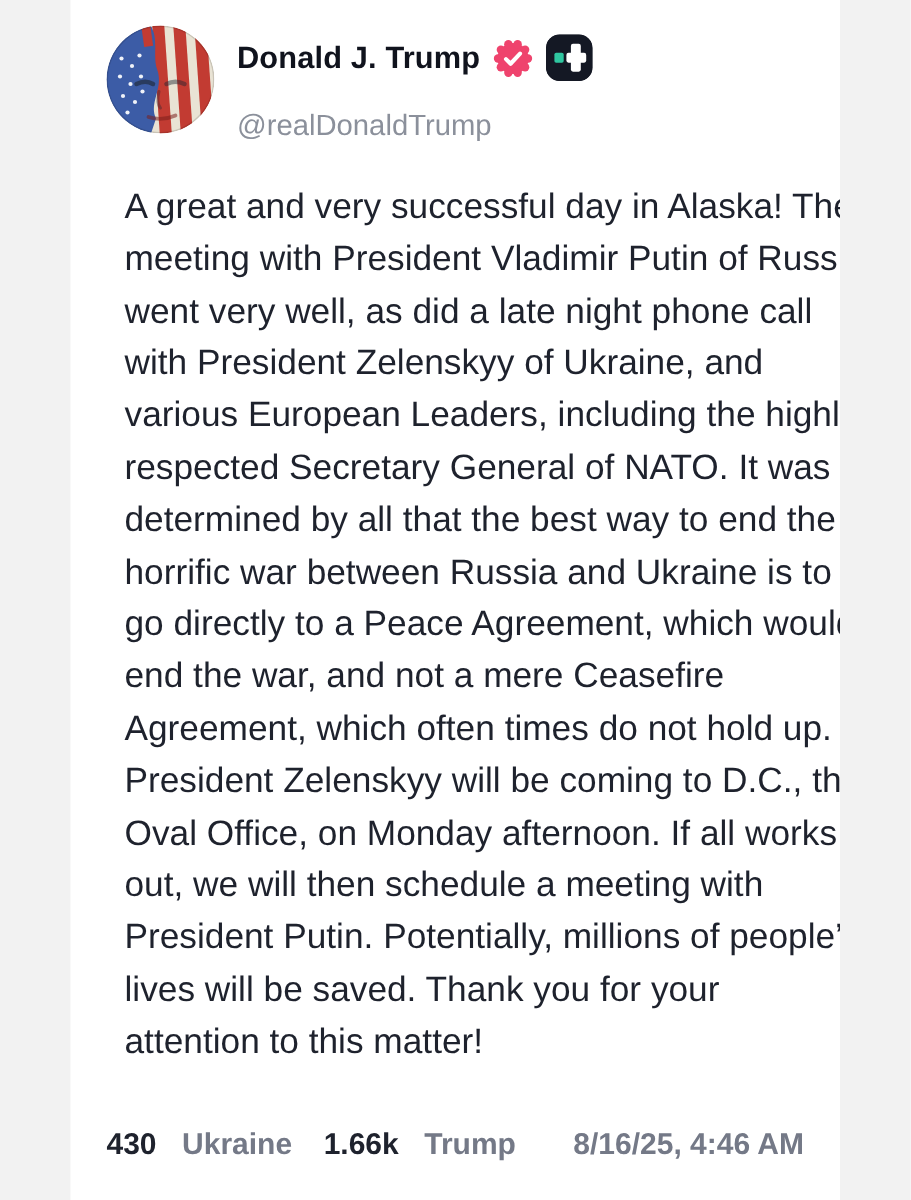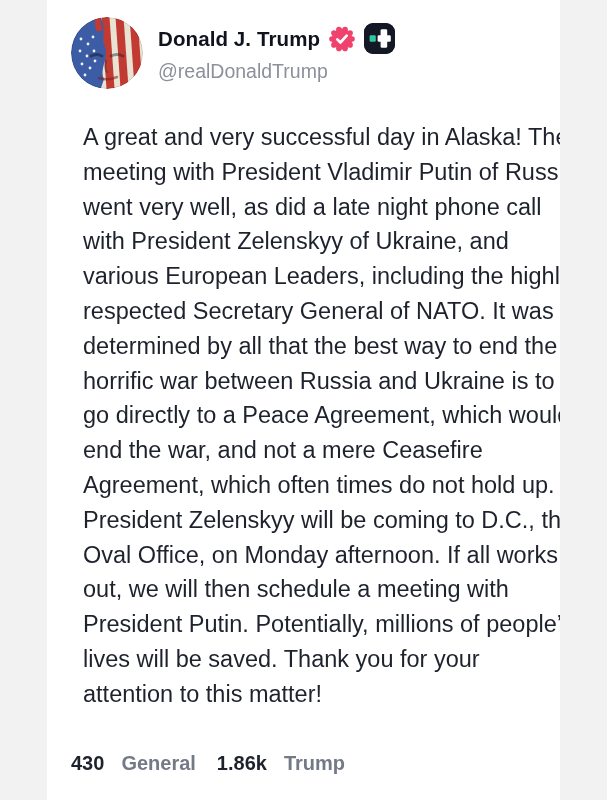--- a/index.html
+++ b/index.html
@@ -35,21 +35,21 @@
   .display-name{
     font-size:20.5px;font-weight:700;color:var(--text-name);
     letter-spacing:0.1px;line-height:24px;white-space:nowrap;
   }
   .verified-badge{width:26px;height:26px;display:block;flex:0 0 auto;}
   .truth-badge{
     width:31px;height:31px;border-radius:9px;
     background:var(--truth-badge-bg);display:block;flex:0 0 auto;
   }
   .handle{
-    margin-top:5px;font-size:19.5px;font-weight:400;
+    margin-top:18px;font-size:19.5px;font-weight:400;
     color:var(--text-handle);line-height:24px;
   }
   .post-body{
     position:absolute;left:36px;top:120px;
     font-size:23.5px;line-height:34.8px;
     color:var(--text-primary);
     white-space:pre;letter-spacing:0px;
   }
   .footer{
     position:absolute;left:24px;right:24px;top:751px;
@@ -158,22 +158,23 @@
 Oval Office, on Monday afternoon. If all works
 out, we will then schedule a meeting with
 President Putin. Potentially, millions of people’s
 lives will be saved. Thank you for your
 attention to this matter!</div>
 
   <div class="footer">
     <div class="stats">
       <div class="stat">
         <span class="stat-number">430</span>
-        <span class="stat-label">General</span>
+        <span class="stat-label">Ukraine</span>
       </div>
       <div class="stat">
-        <span class="stat-number">1.86k</span>
+        <span class="stat-number">1.66k</span>
         <span class="stat-label">Trump</span>
       </div>
     </div>
+    <div class="timestamp">8/16/25, 4:46 AM</div>
   </div>
 
 </div>
 
 </body></html>

